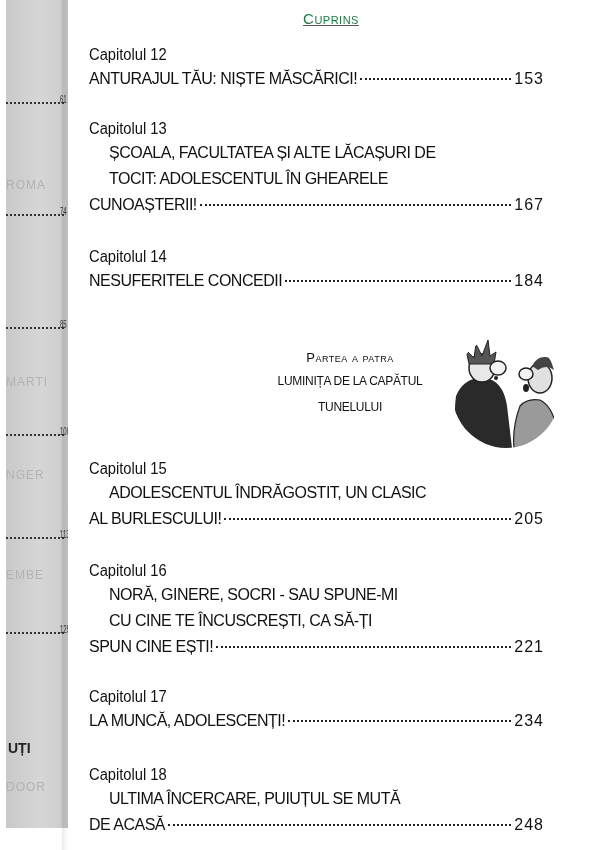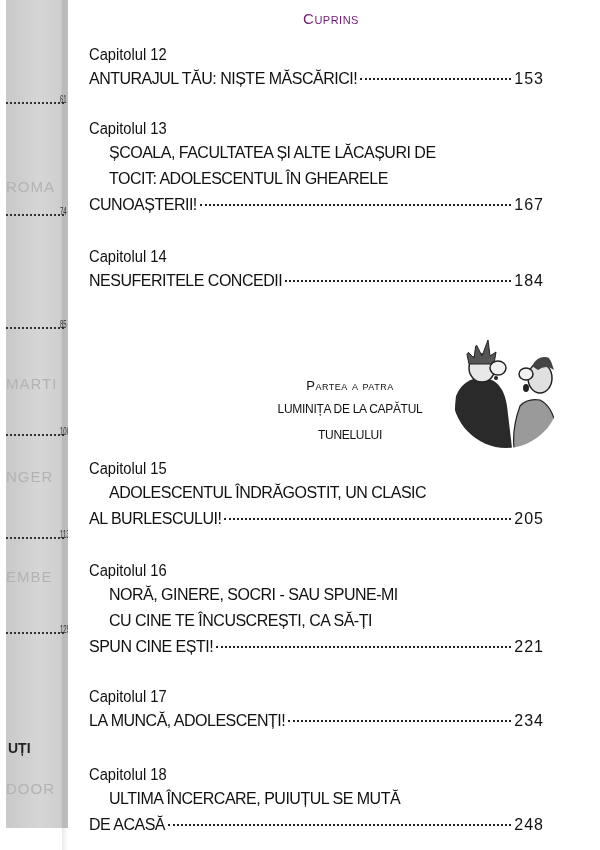--- a/index.html
+++ b/index.html
@@ -8,42 +8,42 @@
     background: #ffffff;
     font-family: "Liberation Sans", "DejaVu Sans", sans-serif;
     color: #111;
   }
   .left-page {
     position: absolute; left: 6px; top: 0; width: 62px; height: 828px;
     background: linear-gradient(to right, #c9c9c9 0%, #d6d6d6 55%, #cfcfcf 85%, #bdbdbd 100%);
     overflow: hidden;
   }
   .left-page .ghost {
-    position: absolute; left: 0; font-size: 15px; color: #b3b3b3;
+    position: absolute; left: 0; font-size: 12px; color: #b3b3b3;
     letter-spacing: 1px; white-space: nowrap;
   }
   .left-page .leader {
     position: absolute; left: 0; width: 58px; height: 2px;
     border-bottom: 2px dotted #333;
   }
   .left-page .pn {
     position: absolute; left: 54px; font-size: 10px; color: #333; transform: scaleX(0.6);
     transform-origin: left;
   }
   .left-page .frag {
     position: absolute; left: 0; font-size: 14px; color: #222; font-weight: bold;
   }
   .gutter-shadow {
     position: absolute; left: 62px; top: 0; width: 6px; height: 850px;
     background: linear-gradient(to right, rgba(0,0,0,0.08), rgba(0,0,0,0));
   }
 
   .header {
     position: absolute; left: 62px; right: 0; top: 10px; text-align: center;
-    font-size: 12px; letter-spacing: 0.5px; color: #701a75;
+    font-size: 12px; letter-spacing: 0.5px; color: #15803d; text-decoration: underline;
   }
 
   .entry { position: absolute; left: 89px; width: 455px; }
   .chap {
     font-size: 16px; line-height: 22px; color: #111;
     transform: scaleX(0.92); transform-origin: left;
   }
   .title-line {
     font-size: 16px; line-height: 26px; color: #111; white-space: nowrap;
     letter-spacing: -0.5px;
@@ -56,21 +56,20 @@
   .toc-last .t { flex: 0 0 auto; text-align: right; }
   .toc-last .dots {
     flex: 1 1 auto; overflow: hidden; margin: 0 3px;
     border-bottom: 2px dotted #222; transform: translateY(-4px); height: 0;
   }
   .toc-last .page { flex: 0 0 auto; letter-spacing: 1px; }
 
   .part {
     position: absolute; left: 250px; width: 200px; top: 348px; text-align: center;
     color: #111;
-    margin-top: 28px;
   }
   .part .label { font-size: 11px; letter-spacing: 0.5px; line-height: 20px; }
   .part .name { font-size: 12px; line-height: 26px; letter-spacing: -0.3px; }
 
   .illustration {
     position: absolute; left: 452px; top: 336px; width: 108px; height: 112px;
     border-radius: 50%; overflow: hidden; background: #fff;
   }
 </style>
 </head>

